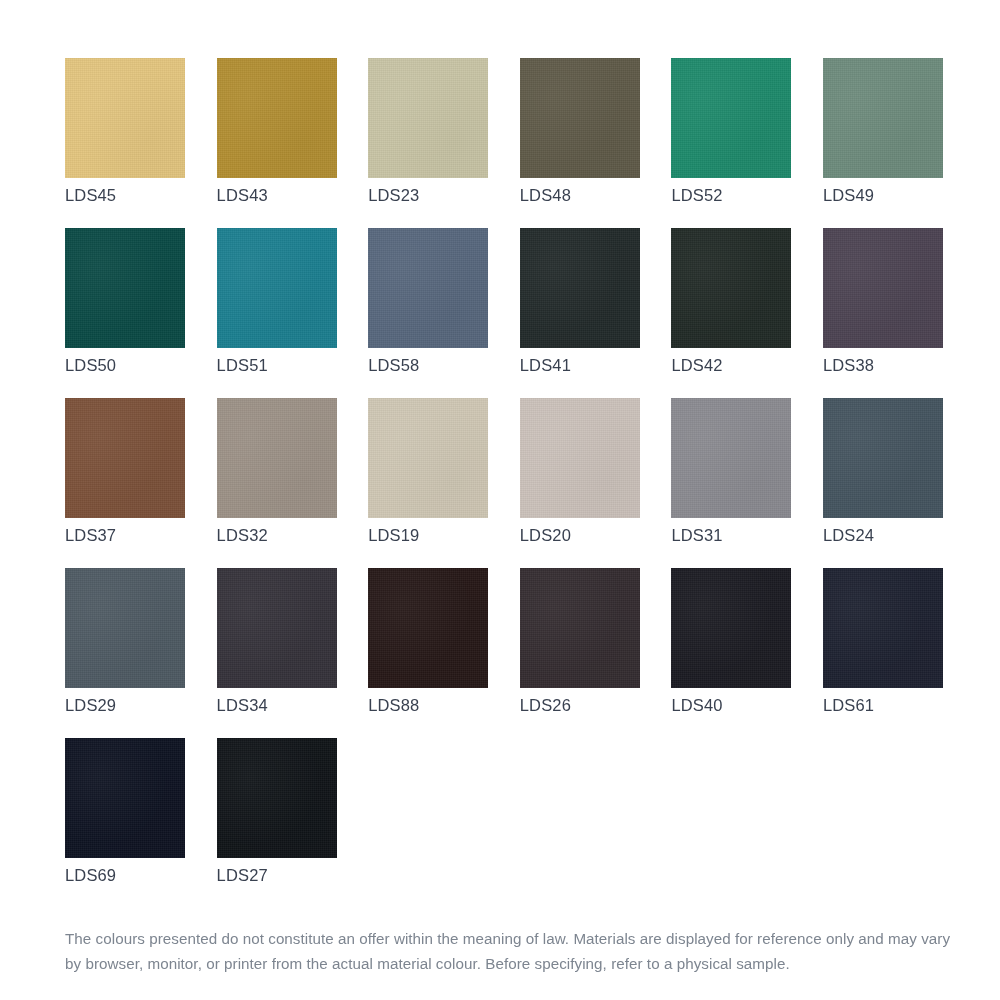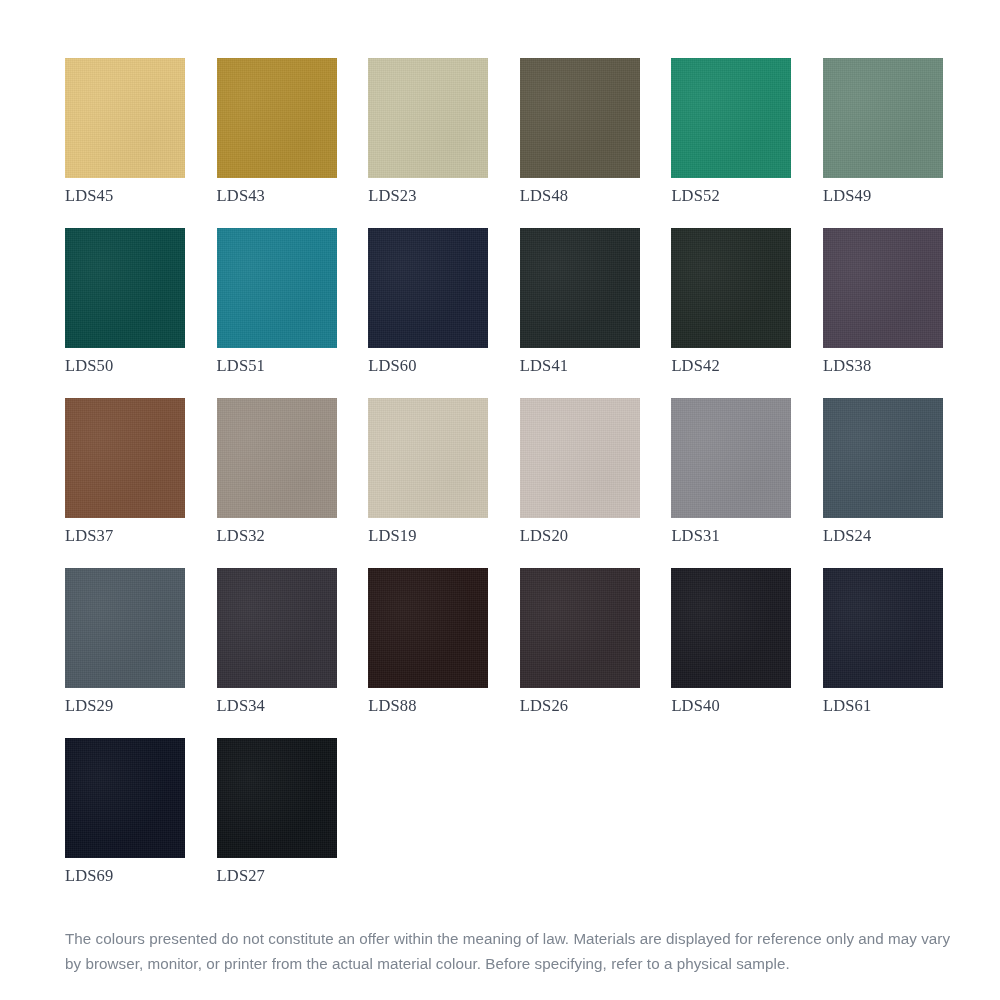--- a/index.html
+++ b/index.html
@@ -65,21 +65,20 @@
       radial-gradient(circle at 73% 71%, rgba(0,0,0,0.06), rgba(0,0,0,0) 60%);
   }
   .swatch-label {
     position: absolute;
     left: 0;
     top: 128px;
     font-size: 16.5px;
     letter-spacing: 0.15px;
     color: #394150;
     white-space: nowrap;
-    font-family: Liberation Serif, serif;
   }
   .footer-note {
     position: absolute;
     left: 65px;
     top: 911px;
     width: 890px;
     font-size: 15.2px;
     line-height: 25px;
     color: #7d8590;
     letter-spacing: 0.05px;
@@ -117,22 +116,22 @@
       </div>
       <div class="swatch-cell">
         <div class="swatch-chip" style="background-color: rgb(10, 74, 69);"></div>
         <div class="swatch-label">LDS50</div>
       </div>
       <div class="swatch-cell">
         <div class="swatch-chip" style="background-color: rgb(27, 127, 144);"></div>
         <div class="swatch-label">LDS51</div>
       </div>
       <div class="swatch-cell">
-        <div class="swatch-chip" style="background-color: rgb(27, 34, 54);"></div>
-        <div class="swatch-label">LDS60</div>
+        <div class="swatch-chip" style="background-color: rgb(87, 103, 125);"></div>
+        <div class="swatch-label">LDS58</div>
       </div>
       <div class="swatch-cell">
         <div class="swatch-chip" style="background-color: rgb(34, 42, 42);"></div>
         <div class="swatch-label">LDS41</div>
       </div>
       <div class="swatch-cell">
         <div class="swatch-chip" style="background-color: rgb(33, 42, 38);"></div>
         <div class="swatch-label">LDS42</div>
       </div>
       <div class="swatch-cell">

